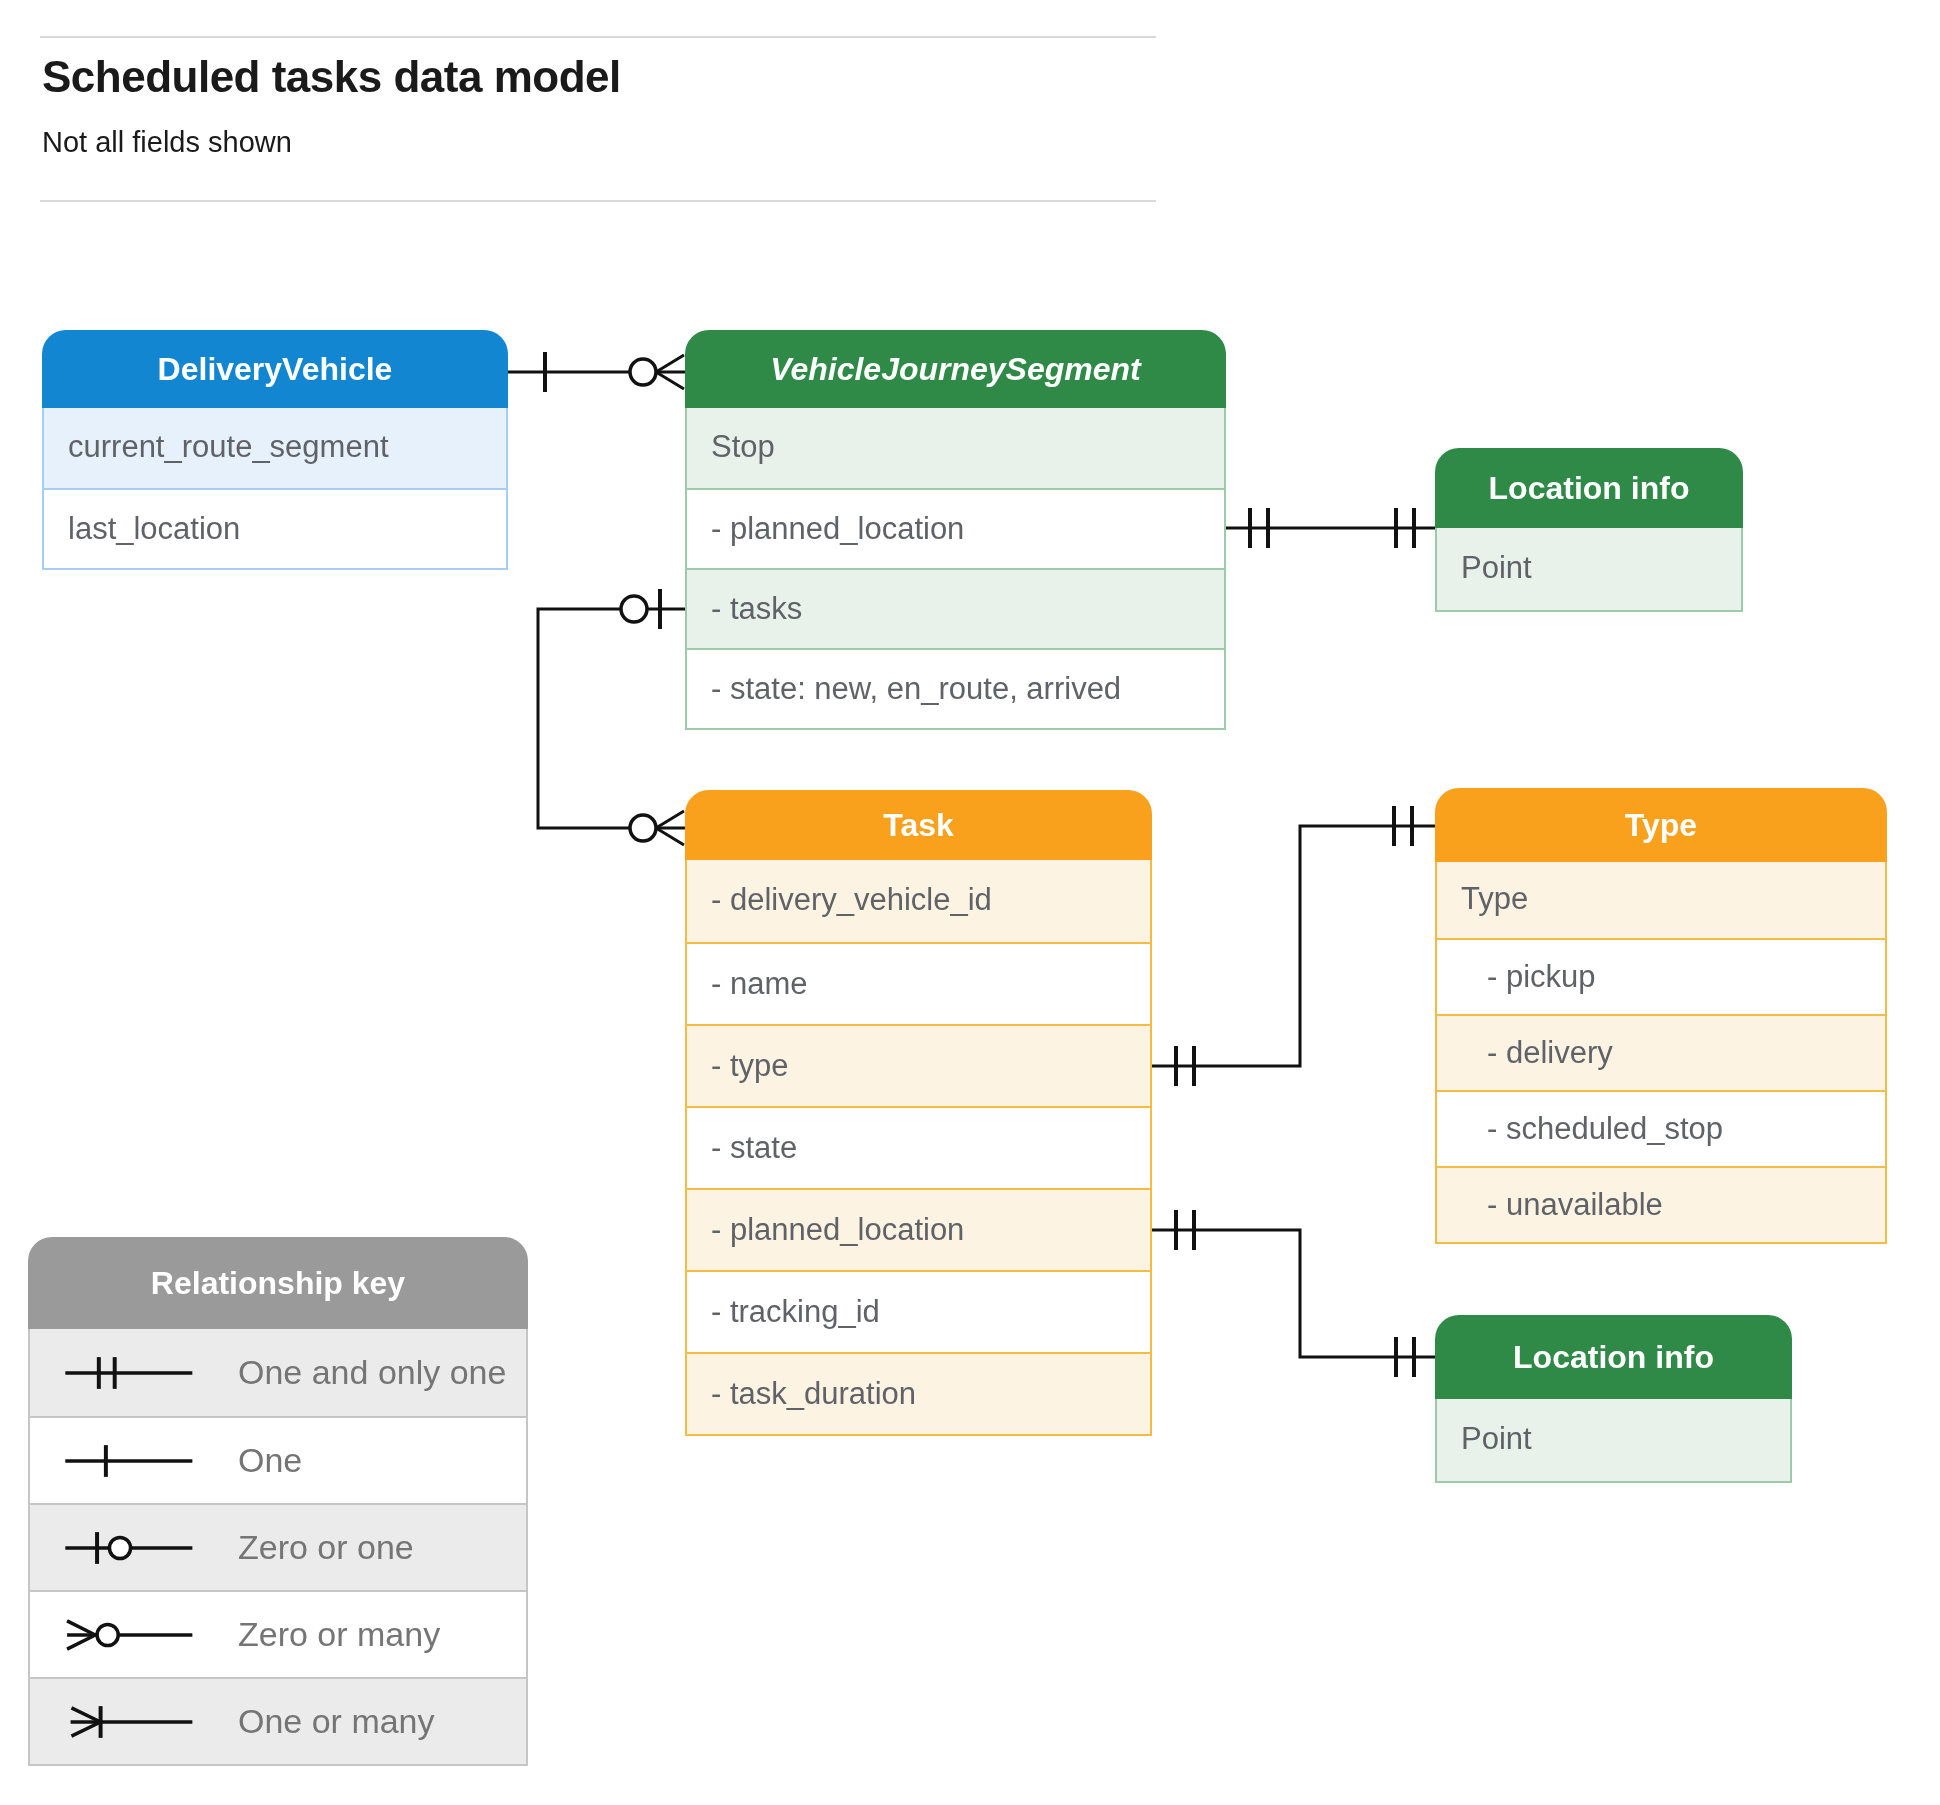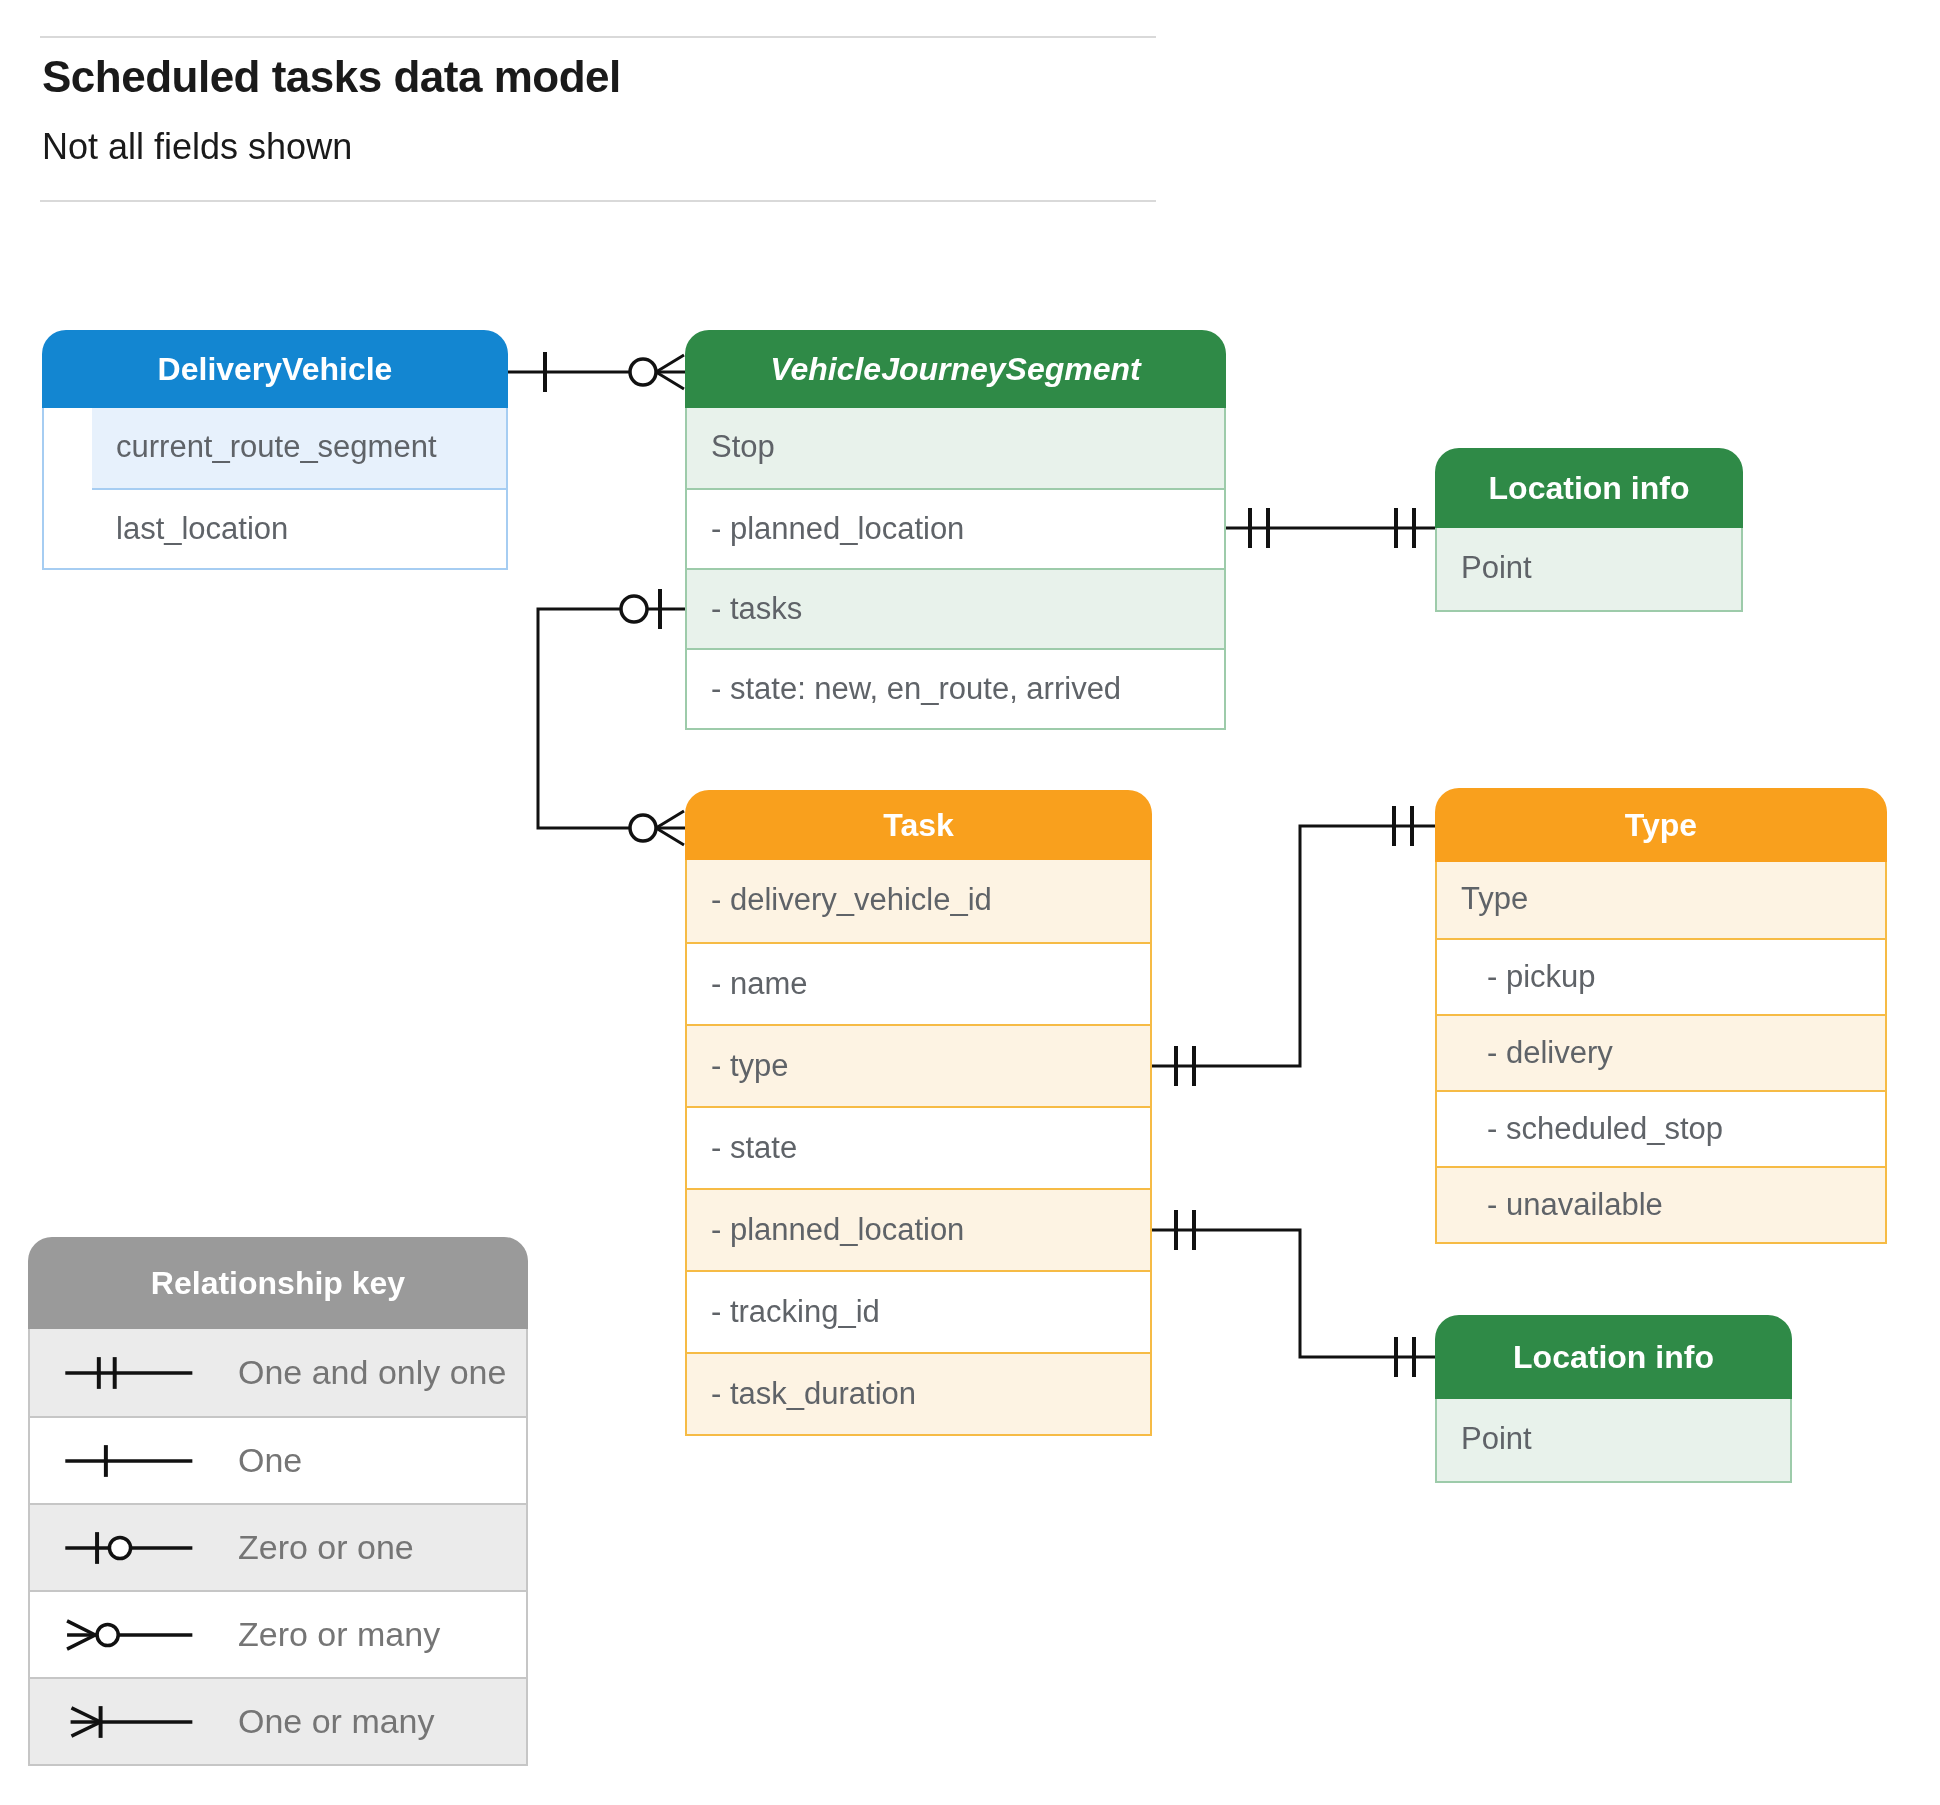--- a/index.html
+++ b/index.html
@@ -27,21 +27,21 @@
     margin:0;
     font-size:44px;
     font-weight:bold;
     color:#1A1A1A;
     letter-spacing:-0.5px;
   }
   .subtitle{
     position:absolute;
     left:42px;
     top:126px;
-    font-size:36px;
+    font-size:29px;
     color:#1A1A1A;
   }
 
   
   .entity{position:absolute;box-sizing:border-box;}
   .e-header{
     box-sizing:border-box;
     border-radius:24px 24px 0 0;
     color:#fff;
     font-weight:bold;
@@ -58,21 +58,21 @@
     box-sizing:border-box;
     font-size:31px;
     color:var(--row-text,#5F6368);
     padding-left:24px;
     white-space:nowrap;
     overflow:hidden;
   }
   .e-row + .e-row{border-top:2px solid;}
 
   .theme-blue .e-header{background:var(--blue,#1386D1);}
-  .theme-blue .e-body{border-color:var(--blue-border,#A6CDF2);padding-left:48px;}
+  .theme-blue .e-body{border-color:var(--blue-border,#A6CDF2);}
   .theme-blue .e-row + .e-row{border-color:var(--blue-border,#A6CDF2);}
   .theme-blue .e-row:nth-child(odd){background:var(--blue-tint,#E7F1FC);}
 
   .theme-green .e-header{background:var(--green,#2F8A47);}
   .theme-green .e-body{border-color:var(--green-border,#9DCBAA);}
   .theme-green .e-row + .e-row{border-color:var(--green-border,#9DCBAA);}
   .theme-green .e-row:nth-child(odd){background:var(--green-tint,#E8F2EB);}
 
   .theme-orange .e-header{background:var(--orange,#F9A01D);}
   .theme-orange .e-body{border-color:var(--orange-border,#F6BB45);}

